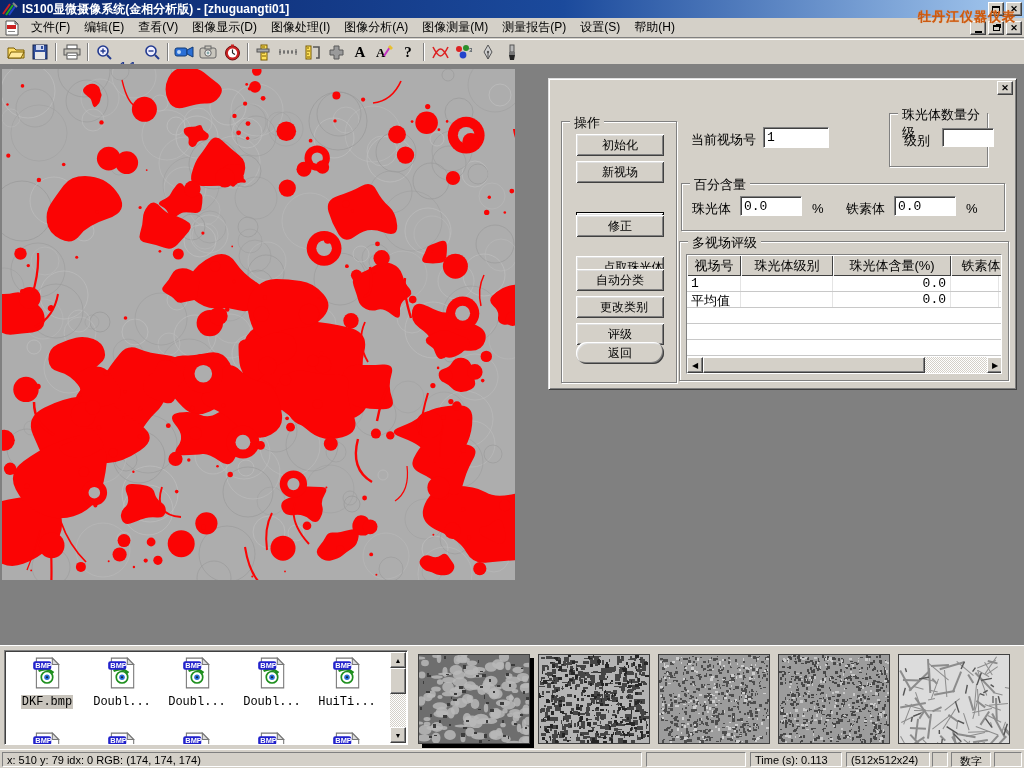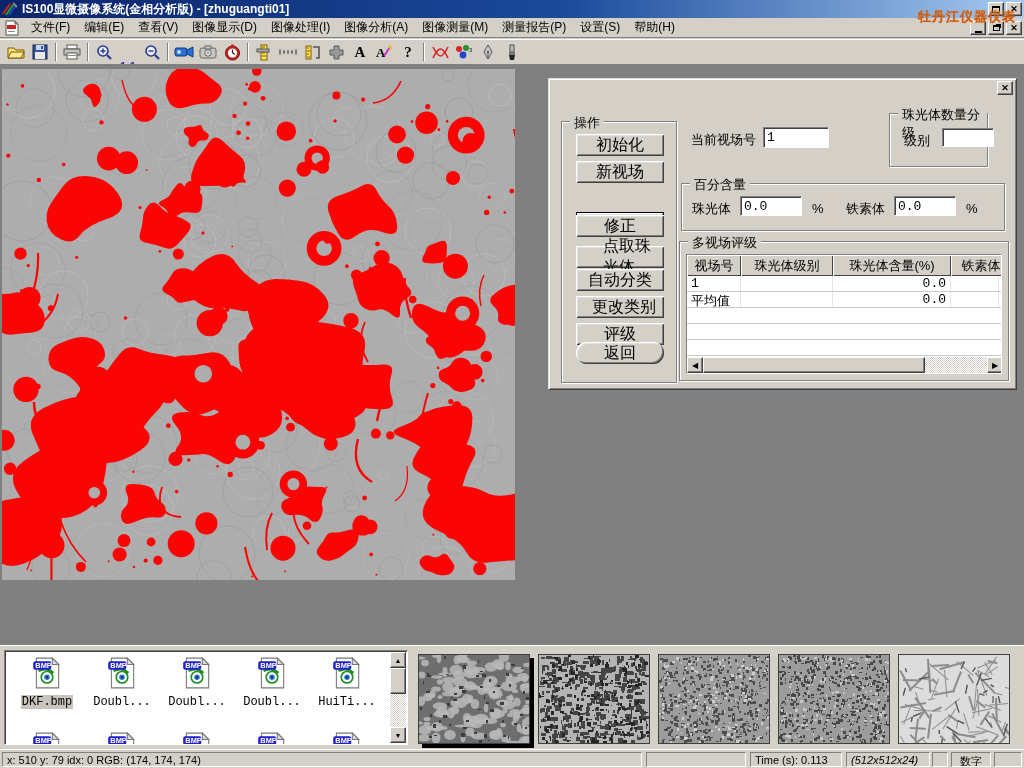--- a/index.html
+++ b/index.html
@@ -34,21 +34,21 @@
     border:1px solid; border-color:#dfdfdf #404040 #404040 #dfdfdf;
     box-shadow:inset 1px 1px 0 #fff, inset -1px -1px 0 #808080; z-index:40; }
   .dialog-title { position:absolute; left:3px; top:3px; width:463px; height:18px;
     background:linear-gradient(90deg,#0a246a 0%,#2a5cae 55%,#a6caf0 100%);
     color:#fff; font-weight:bold; font-size:12px; display:flex; align-items:center; padding-left:4px; }
   .dlg-close { position:absolute; right:3px; top:2px; }
   .groupbox { position:absolute; border:1px solid #808080; box-shadow:1px 1px 0 #fff, inset 1px 1px 0 #fff; }
   .grouplabel { position:absolute; top:-8px; left:8px; background:#d4d0c8; padding:0 4px; font-size:13px; color:#000; }
   .btn3d { position:absolute; left:14px; width:88px; height:22px; background:#d4d0c8;
     box-shadow:inset 1px 1px 0 #fff, inset -1px -1px 0 #404040, inset 2px 2px 0 #dfdfdf, inset -2px -2px 0 #808080;
-    display:flex; align-items:center; justify-content:center; font-size:16px; color:#000; cursor:default; }
+    display:flex; align-items:center; justify-content:center; font-size:12px; color:#000; cursor:default; }
   .btn-focus { border:1px solid #000; outline:1px dotted #000; outline-offset:-5px; }
   .field-label { position:absolute; font-size:13px; color:#000; white-space:nowrap; }
   .tinput { position:absolute; border:1px solid; border-color:#808080 #fff #fff #808080;
     box-shadow:inset 1px 1px 0 #404040; background:#fff; font-family:"Liberation Mono", monospace;
     font-size:13px; padding:1px 3px; color:#000; }
 
   
   .gridwrap { position:absolute; background:#fff; border:1px solid; border-color:#808080 #fff #fff #808080; }
   .gridhead { display:flex; height:21px; }
   .ghcell { background:#d4d0c8; box-shadow:inset 1px 1px 0 #fff, inset -1px -1px 0 #404040;
@@ -697,21 +697,21 @@
 
     <div class="dialog">
       <div class="winbtn dlg-close">✕</div>
 
       <div class="groupbox" style="left:12px; top:42px; width:116px; height:262px;">
         <span class="grouplabel">操作</span>
         <div class="btn3d" style="top:12px;">初始化</div>
         <div class="btn3d" style="top:39px;">新视场</div>
         <div class="btn3d btn-focus" style="top:66px;margin-top:24px;">二值化</div>
         <div class="btn3d" style="top:93px;">修正</div>
-        <div class="btn3d" style="top:124px;padding-left:27px;">点取珠光体</div>
+        <div class="btn3d" style="top:134px;padding-left:27px;">点取珠光体</div>
         <div class="btn3d" style="top:147px;">自动分类</div>
         <div class="btn3d" style="top:174px;padding-left:8px;">更改类别</div>
         <div class="btn3d" style="top:201px;">评级</div>
         <div class="btn3d" style="top:220px;border-radius:11px;">返回</div>
       </div>
 
       <span class="field-label" style="left:142px; top:52px;">当前视场号</span>
       <input class="tinput" style="left: 214px; top: 48px; width: 66px; height: 21px;" value="1">
 
       <div class="groupbox" style="left:340px; top:34px; width:99px; height:54px;">
@@ -3210,18 +3210,18 @@
           <rect x="89" y="36" width="5" height="1.4" fill="#555555" transform="rotate(150 89 36)"></rect>
           <rect x="100" y="41" width="7" height="1.4" fill="#555555" transform="rotate(76 100 41)"></rect>
         </svg>
       </div>
   </div>
 
   <div class="statusbar">
     <div class="spanel" style="left:2px; width:640px;">x: 510 y: 79  idx: 0  RGB: (174, 174, 174)</div>
     <div class="spanel" style="left:646px; width:100px;"></div>
     <div class="spanel" style="left:750px; width:92px;">Time (s): 0.113</div>
-    <div class="spanel" style="left:846px; width:84px;font-style:italic;">(512x512x24)</div>
+    <div class="spanel" style="left:846px; width:84px;">(512x512x24)</div>
     <div class="spanel" style="left:932px; width:16px;"></div>
     <div class="spanel" style="left:951px; width:40px; text-align:center;">数字</div>
     <div class="spanel" style="left:994px; width:28px;"></div>
   </div>
 </div>
 
 </body></html>

